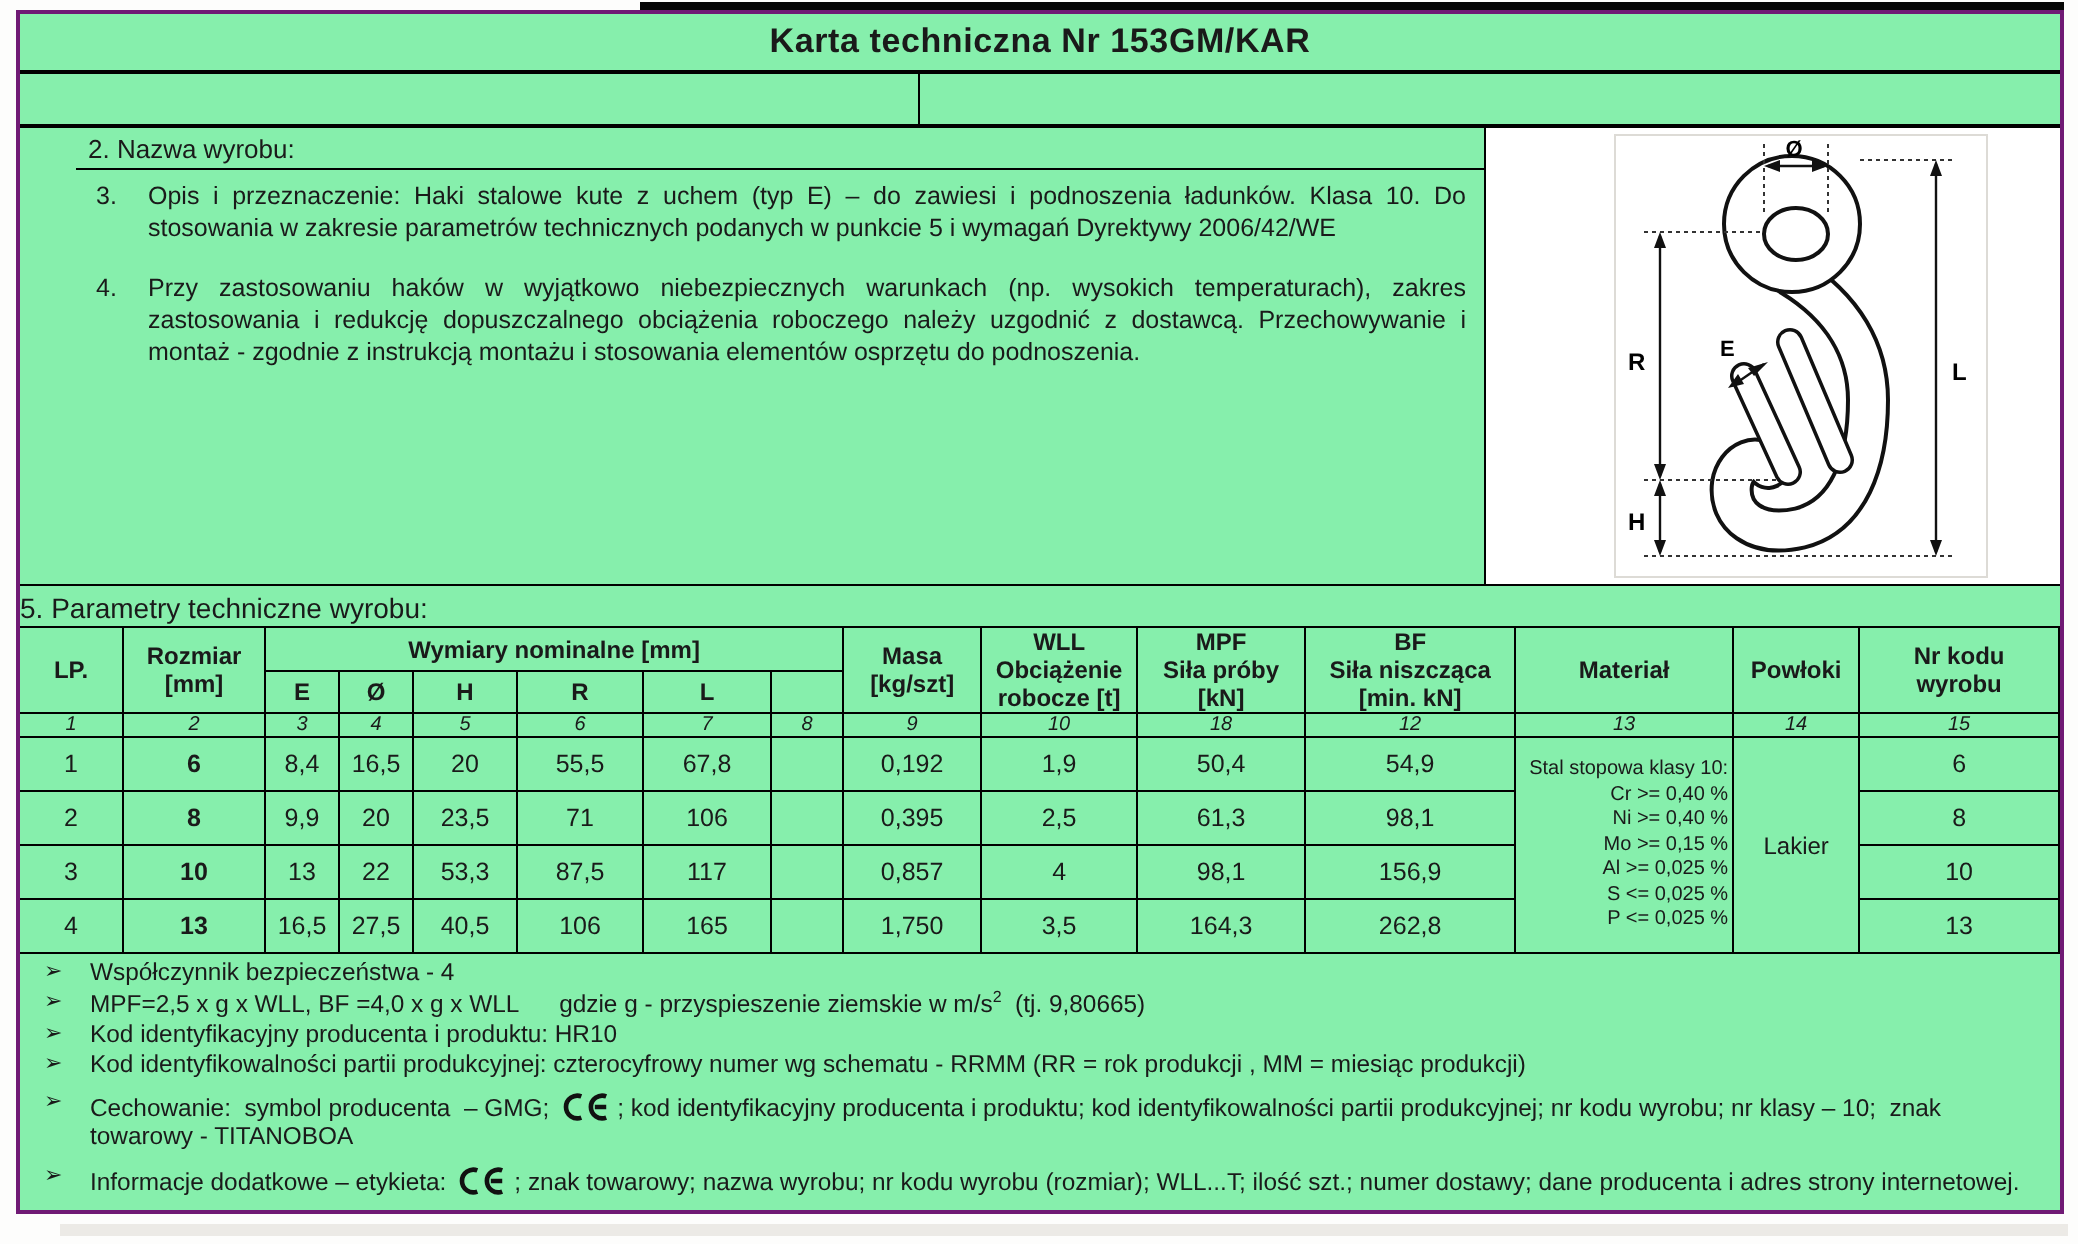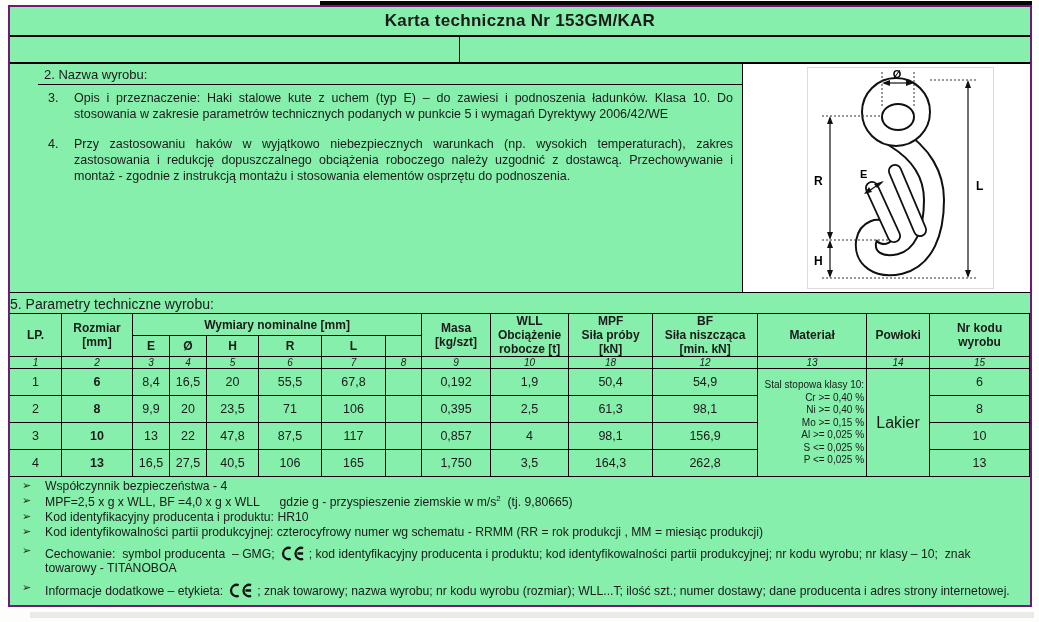--- a/index.html
+++ b/index.html
@@ -40,21 +40,21 @@
                      padding:0 2px; overflow:hidden; }
   .tbl th { font-size:12px; font-weight:bold; white-space:pre-line; line-height:1.18; }
   tr.h1 th { height:20px; }
   tr.h2 th { height:19px; }
   tr.nums td { height:12px; font-size:10px; font-style:italic; line-height:1; }
   tr.drow { height:27px; font-size:12.5px; }
   .cell-bold { font-weight:bold; }
   .mat-cell { font-size:10px; line-height:1.25; padding:2px 4px; }
   .mat-title { display:block; text-align:right; }
   .mat-line { display:block; text-align:right; }
-  .pow-cell { font-size:16px; }
+  .pow-cell { font-size:12px; }
 
   .additional { padding:2px 8px 0 5px; font-size:12.2px; }
   .add-heading { font-size:12.5px; text-decoration:underline; margin:1px 0 2px 2px; }
   .bullet { display:flex; margin-top:1px; line-height:1.12; }
   .bullet-marker { width:30px; flex:none; padding-left:7px; font-size:11px;
                    font-family:"DejaVu Sans","Liberation Sans",sans-serif; }
   .bullet-text { flex:1; }
   .bullet.sp { margin-top:6px; }
   sup { font-size:8px; }
   .ce { display:inline-block; vertical-align:-4px; margin:0 5px; }
@@ -238,21 +238,21 @@
         <td>2,5</td>
         <td>61,3</td>
         <td>98,1</td>
         <td>8</td>
       </tr>
       <tr class="drow">
         <td>3</td>
         <td class="cell-bold">10</td>
         <td>13</td>
         <td>22</td>
-        <td>47,8</td>
+        <td>53,3</td>
         <td>87,5</td>
         <td>117</td>
         <td></td>
         <td>0,857</td>
         <td>4</td>
         <td>98,1</td>
         <td>156,9</td>
         <td>10</td>
       </tr>
       <tr class="drow">

